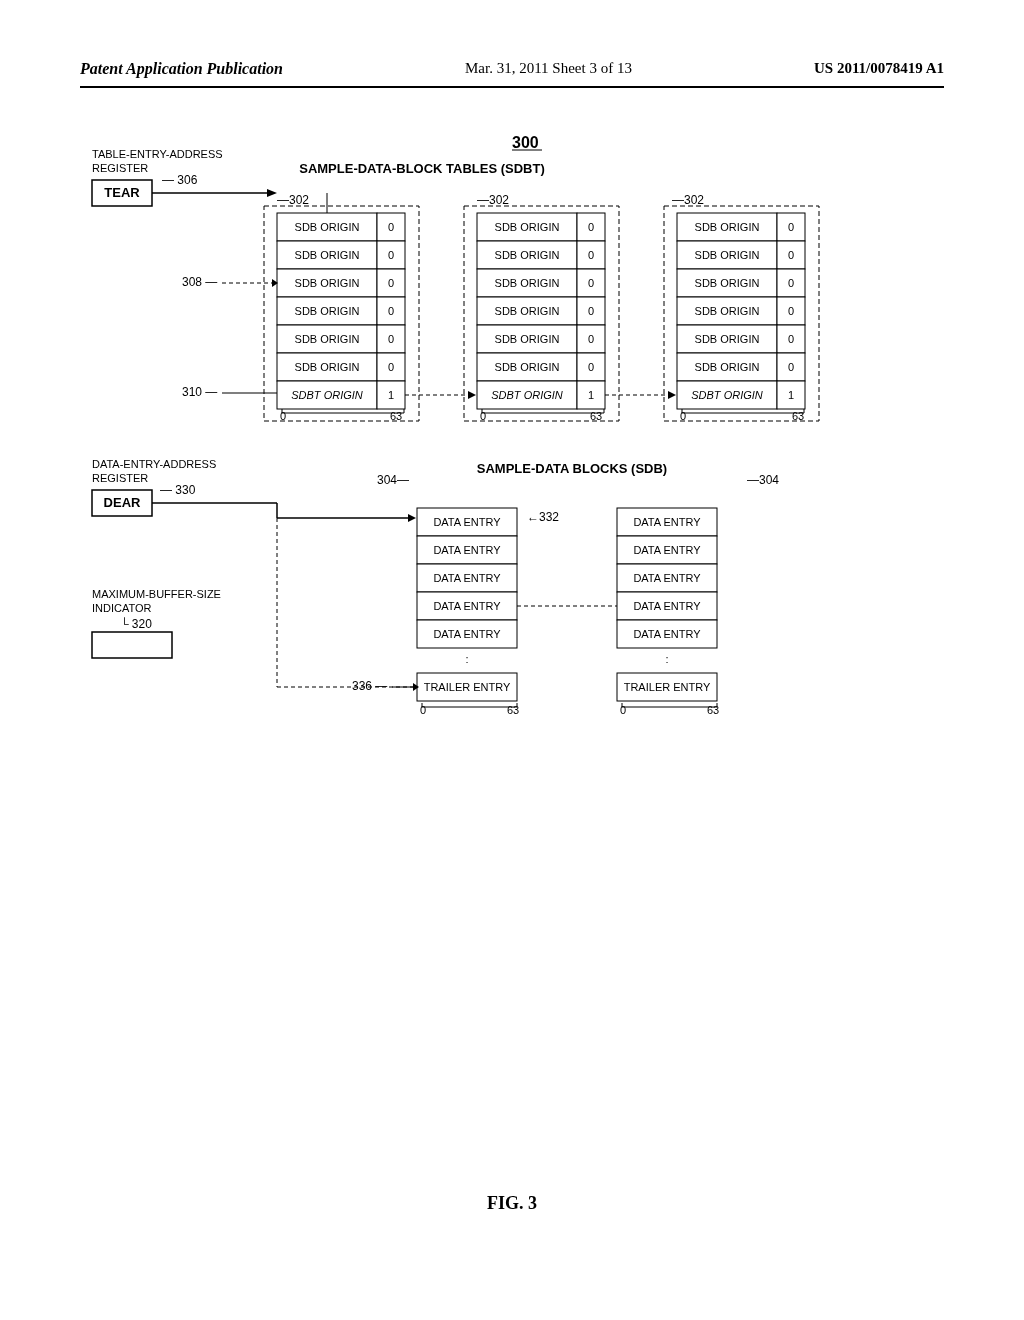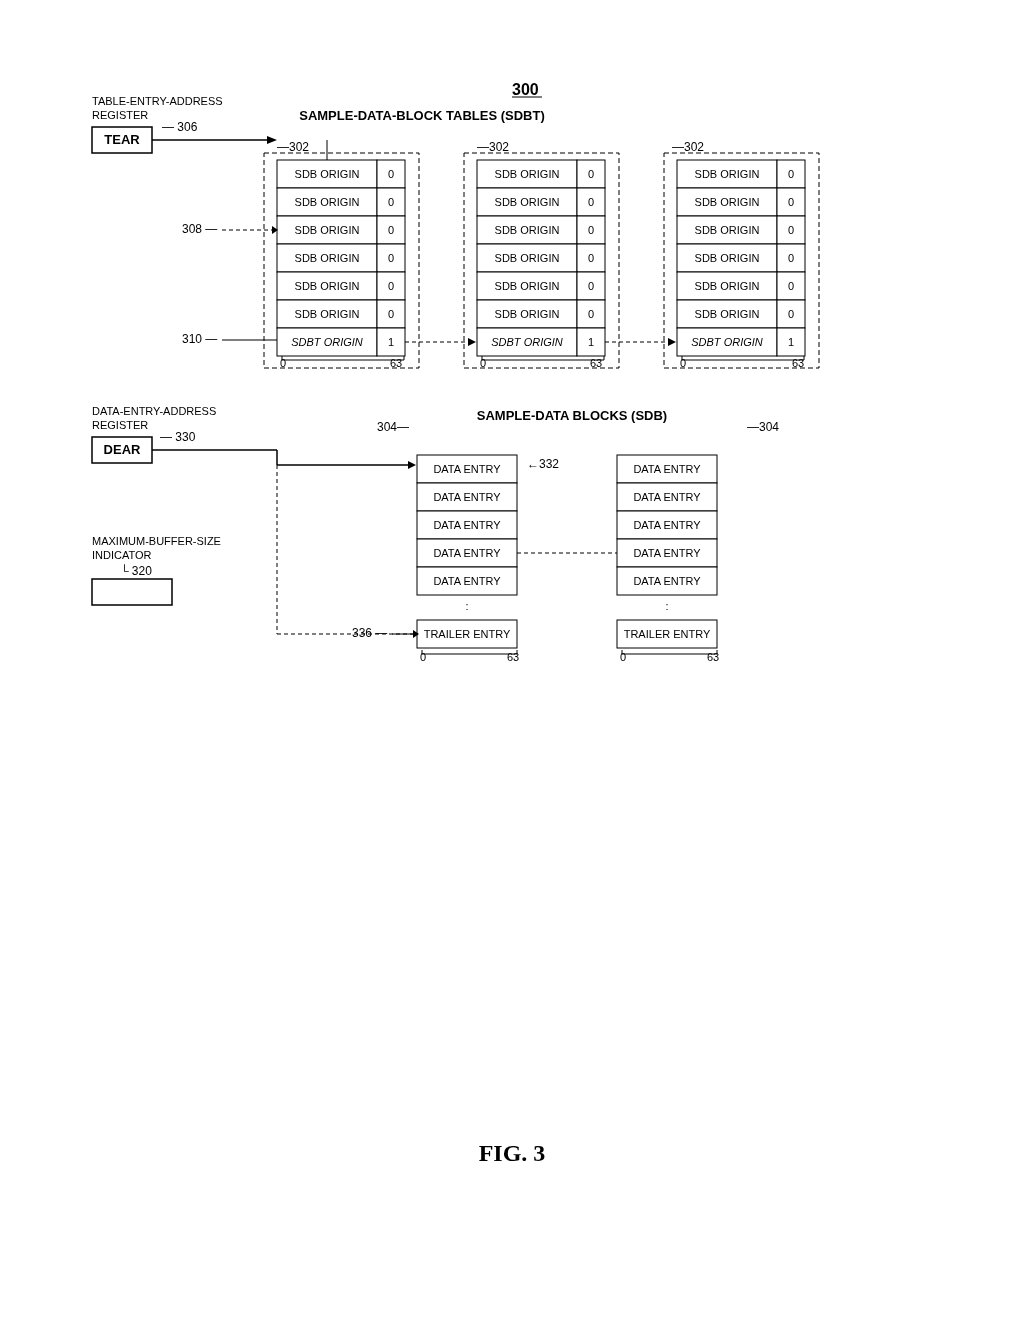--- a/index.html
+++ b/index.html
@@ -53,30 +53,35 @@
 
     
     .diagram svg {
       width: 100%;
       height: 100%;
     }
 
     
     .fig-label {
       text-align: center;
-      font-size: 24px;
+      font-size: 18px;
       font-weight: bold;
       margin-top: 10px;
     }
   </style>
 </head>
 <body>
 
 <div class="page">
 
+  <div class="header">
+    <div class="header-left">Patent Application Publication</div>
+    <div class="header-center">Mar. 31, 2011  Sheet 3 of 13</div>
+    <div class="header-right">US 2011/0078419 A1</div>
+  </div>
 
   <div class="diagram">
     <svg viewBox="0 0 860 1050" xmlns="http://www.w3.org/2000/svg">
       <defs>
         <style>
           text { font-family: Arial, sans-serif; }
           .label-sm { font-size: 11px; }
           .label-md { font-size: 12px; }
           .label-lg { font-size: 13px; font-weight: bold; }
           .label-box { font-size: 11px; }

